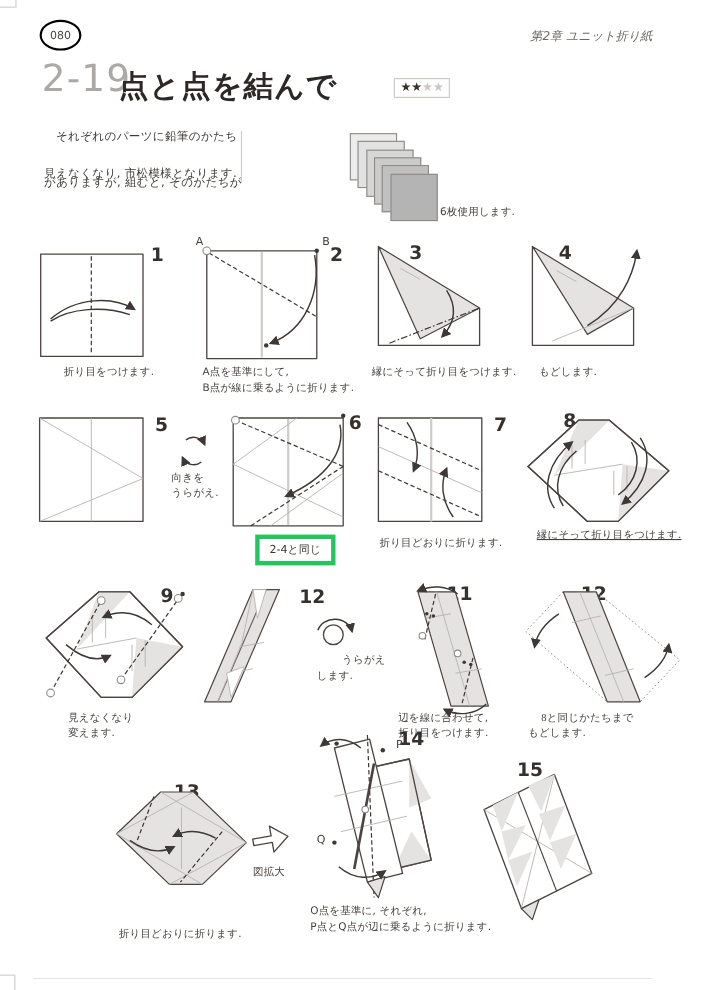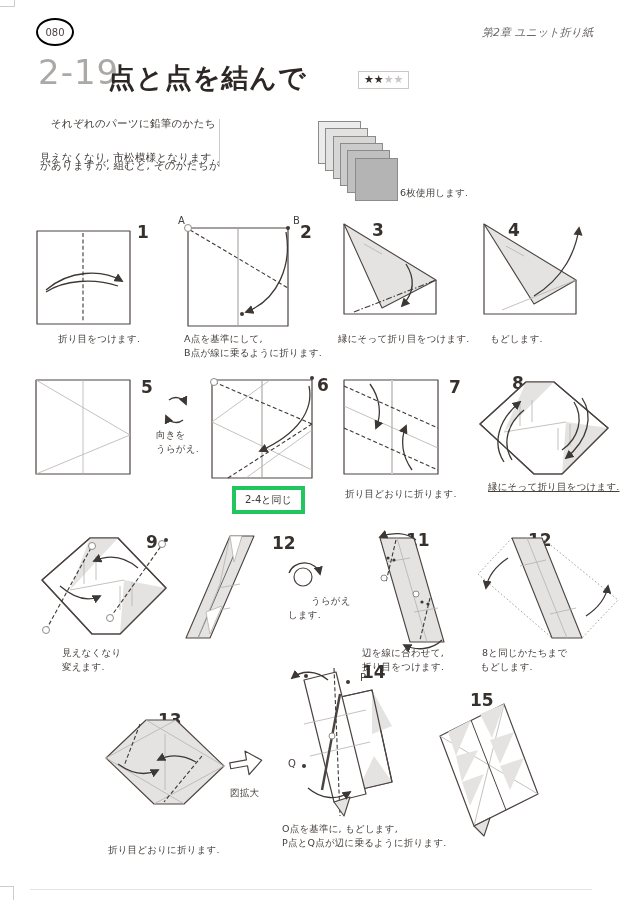--- a/index.html
+++ b/index.html
@@ -271,21 +271,21 @@
   <svg class="abs" style="left:0;top:8px;" width="152" height="112" viewBox="0 0 152 112">
     <path class="dotl" d="M40,6 L6,42 L80,106"></path>
     <path class="dotl" d="M70,6 L146,68 L110,106"></path>
     <path class="gr" d="M40,6 L70,6 L110,106 L80,106 Z"></path>
     <path class="cr" d="M55,6 L95,106"></path>
     <path class="cr" d="M48,34 L74,28"></path>
     <path class="cr" d="M78,82 L104,76"></path>
     <path class="ar" d="M36,26 C24,34 16,44 14,56" marker-end="url(#ah)"></path>
     <path class="ar" d="M114,84 C126,76 134,66 136,54" marker-end="url(#ah)"></path>
   </svg>
-  <span class="cap" style="left:10px;top:122px;">8と同じかたちまで</span>
+  <span class="cap" style="left:20px;top:122px;font-family:Liberation Serif, serif;">8と同じかたちまで</span>
   <span class="cap" style="left:8px;top:136px;">もどします.</span>
 </div>
 
 <div class="abs" style="left:98px;top:706px;width:150px;height:155px;">
   <span class="num" style="left:60px;top:4px;">13</span>
   <svg class="abs" style="left:2px;top:8px;" width="132" height="112" viewBox="0 0 132 112">
     <path class="gr" d="M6,44 L46,6 L76,6 L124,52 L84,90 L54,90 Z"></path>
     <path class="cr" d="M6,44 L76,6"></path>
     <path class="cr" d="M46,6 L124,52"></path>
     <path class="cr" d="M6,44 L84,90"></path>
@@ -322,21 +322,21 @@
     <path d="M64,26 L46,122" stroke="#4c4442" stroke-width="2.4" fill="none"></path>
     <path class="da" d="M58,0 L64,148"></path>
     <circle class="pt" cx="30" cy="8" r="2"></circle>
     <circle class="pt" cx="72" cy="14" r="2"></circle>
     <circle class="mk" cx="56" cy="68" r="3"></circle>
     <circle class="pt" cx="28" cy="98" r="2"></circle>
     <path class="gr" d="M58,134 L74,129 L68,148 Z"></path>
     <path class="ar" d="M52,12 C40,2 26,2 16,10" marker-end="url(#ah)"></path>
     <path class="ar" d="M32,120 C46,132 62,132 74,124" marker-end="url(#ah)"></path>
   </svg>
-  <span class="cap" style="left:6px;top:162px;">O点を基準に, もどします,</span>
+  <span class="cap" style="left:6px;top:162px;">O点を基準に, それぞれ,</span>
   <span class="cap" style="left:6px;top:176px;">P点とQ点が辺に乗るように折ります.</span>
 </div>
 
 <div class="abs" style="left:412px;top:686px;width:145px;height:160px;">
   <span class="num" style="left:58px;top:4px;">15</span>
   <svg class="abs" style="left:2px;top:8px;" width="135" height="150" viewBox="0 0 135 150">
     <path class="ol" d="M26,42 L90,10 L124,100 L60,132 Z"></path>
     <path class="cr" d="M26,42 L124,100"></path>
     <path class="cr" d="M90,10 L60,132"></path>
     <path d="M57,26 L92,116" stroke="#4c4442" stroke-width="1" fill="none"></path>

